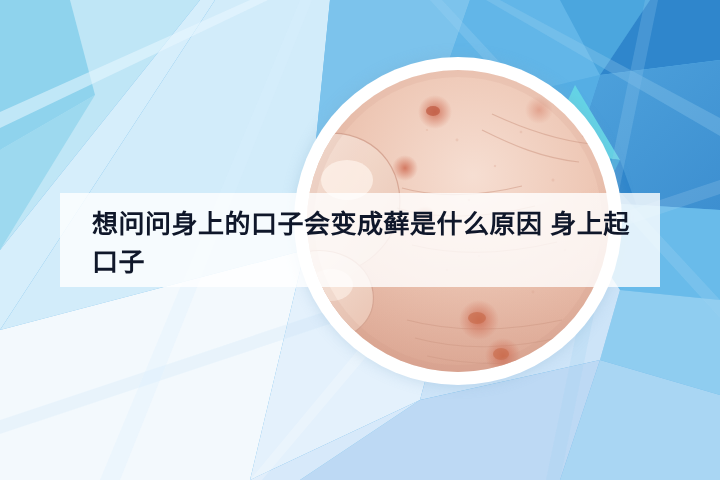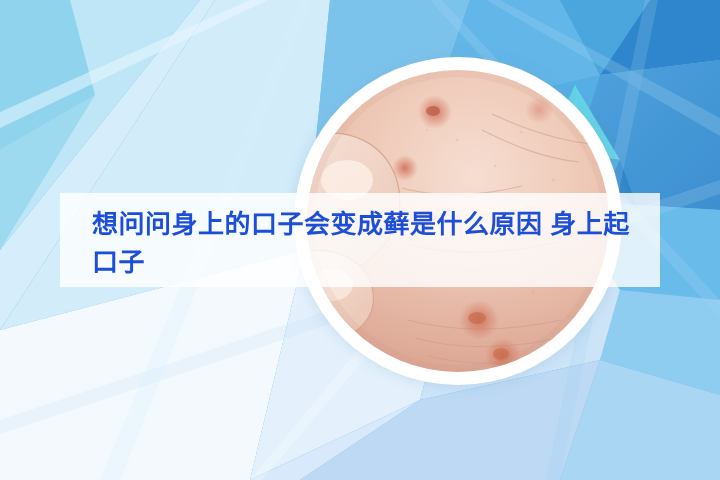--- a/index.html
+++ b/index.html
@@ -62,21 +62,21 @@
     width: 600px;
     height: 94px;
     background: rgba(255,255,255,0.80);
   }
 
   #caption-text {
     position: absolute;
     left: 92px;
     top: 205px;
     width: 552px;
-    color: #1d4ed8;
+    color: #0f172a;
     font-family: "Liberation Sans", "DejaVu Sans", sans-serif;
     font-size: 26px;
     font-weight: bold;
     line-height: 38px;
     letter-spacing: 0.5px;
     white-space: pre-wrap;
     word-break: break-all;
   }
 </style>
 </head>

